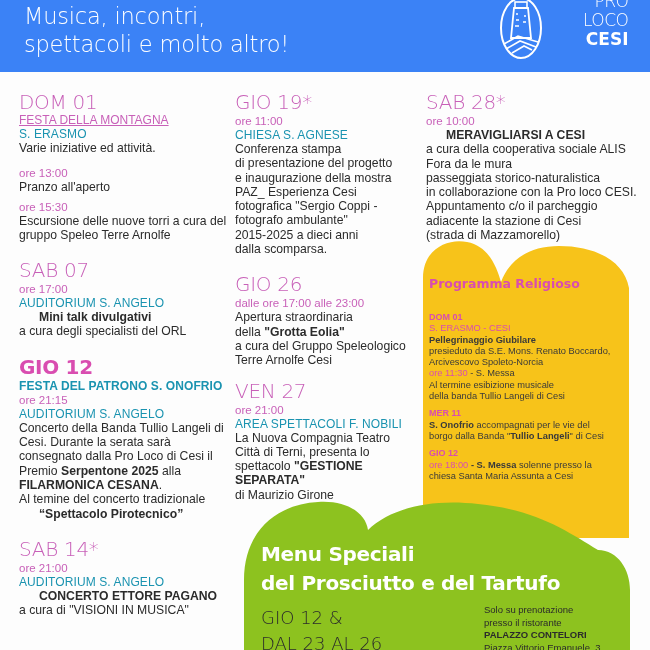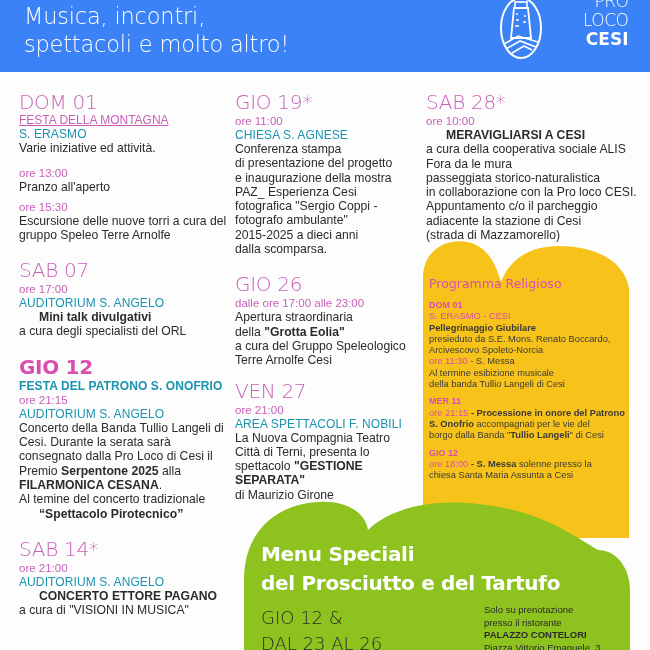--- a/index.html
+++ b/index.html
@@ -27,21 +27,21 @@
   .ttl { font-weight: bold; color: #2b2b2b; padding-left: 20px; }
   .blk { margin-bottom: 0; }
   .gap-s { height: 5px; }
   .gap-m { height: 11px; }
   .gap-l { height: 16px; }
 
   
   .yellow { position: absolute; left: 419px; top: 238px; width: 211px; height: 300px; }
   .yellow svg { position: absolute; left: 0; top: 0; }
   .relig { position: absolute; left: 429px; top: 276px; width: 200px; font-size: 9.3px; line-height: 11.3px; color: #3a3a3a; }
-  .relig-title { font-family: "DejaVu Sans", sans-serif; font-weight: normal; color: #d94db0; font-size: 12.5px; line-height: 16px; margin-bottom: 8px; }
+  .relig-title { font-family: "DejaVu Sans", sans-serif; font-weight: bold; color: #d94db0; font-size: 12.5px; line-height: 16px; margin-bottom: 20px; }
   .r-day { color: #d94db0; font-weight: bold; font-size: 9px; }
   .r-place { color: #d94db0; }
   .r-time { color: #d94db0; text-align: center; }
   .r-gap { height: 6px; }
 
   
   .green { position: absolute; left: 238px; top: 490px; width: 392px; height: 160px; }
   .green svg { position: absolute; left: 0; top: 0; }
   .menu-title { position: absolute; left: 261px; top: 540px; color: #fff; font-family: "DejaVu Sans", sans-serif; font-weight: bold; font-size: 20px; line-height: 29px; letter-spacing: -0.3px; }
   .menu-dates { position: absolute; left: 261px; top: 605px; color: #2b2b2b; font-family: "DejaVu Sans", sans-serif; font-size: 18px; line-height: 26px; font-weight: 300; }
@@ -174,21 +174,20 @@
     <div><b>Pellegrinaggio Giubilare</b></div>
     <div>presieduto da S.E. Mons. Renato Boccardo,</div>
     <div>Arcivescovo Spoleto-Norcia</div>
     <div><span class="r-time">ore 11:30</span><span> - S. Messa</span></div>
     <div>Al termine esibizione musicale</div>
     <div>della banda Tullio Langeli di Cesi</div>
   </div>
   <div class="r-gap"></div>
   <div>
     <div class="r-day">MER 11</div>
-    <div><span class="r-time">ore 21:15</span><b> - Processione in onore del Patrono</b></div>
     <div><b>S. Onofrio</b><span> accompagnati per le vie del</span></div>
     <div><span>borgo dalla Banda "</span><b>Tullio Langeli</b><span>" di Cesi</span></div>
   </div>
   <div class="r-gap"></div>
   <div>
     <div class="r-day">GIO 12</div>
     <div><span class="r-time">ore 18:00</span><b> - S. Messa</b><span> solenne presso la</span></div>
     <div>chiesa Santa Maria Assunta a Cesi</div>
   </div>
 </div>

